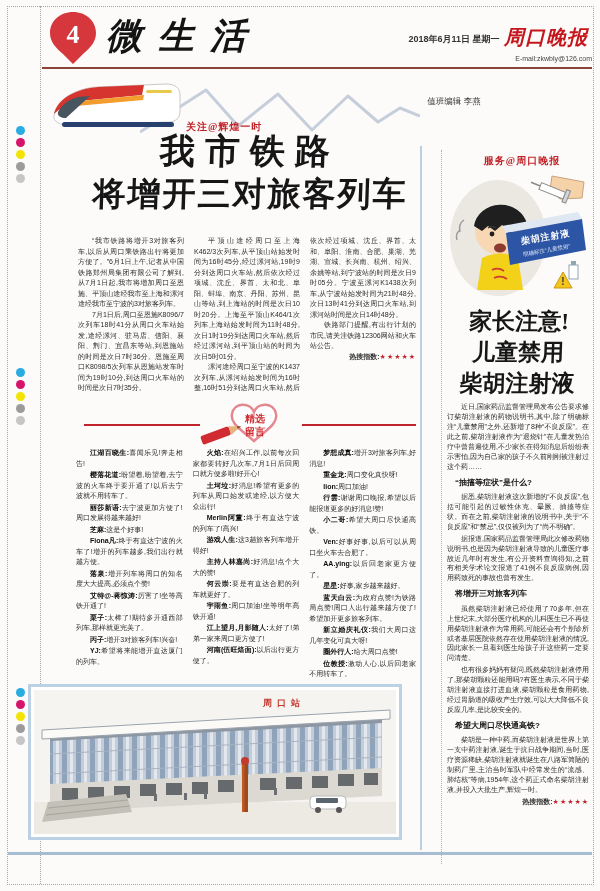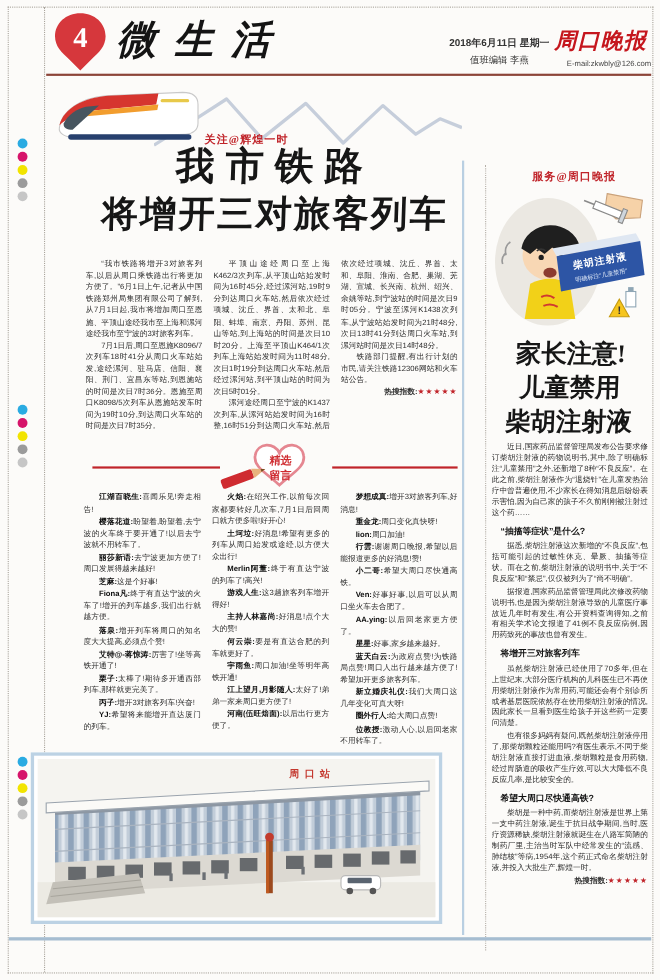--- a/index.html
+++ b/index.html
@@ -8,21 +8,21 @@
   .abs{position:absolute;}
   
   .outer-border{left:7px;top:6px;width:585px;height:877px;border:1px dotted #a9a49c;}
   .inner-vline{left:40px;top:6px;height:878px;border-left:1px dotted #a9a49c;}
   .reg-dot{width:9px;height:9px;border-radius:50%;left:16px;}
   
   .sec-title{left:106px;top:12px;font-family:"Liberation Serif",serif;font-style:italic;
              font-weight:900;font-size:36px;letter-spacing:16px;color:#141414;}
   .date-block{left:404px;top:32px;width:100px;font-size:9px;color:#333;line-height:15px;text-align:center;}
   .date-block .d1{font-weight:bold;white-space:nowrap;}
-  .date-block .d2{font-size:8.5px;}
+  .date-block .d2{font-size:8.5px;margin-top:47px;}
   .masthead{left:500px;top:24px;width:92px;text-align:center;font-family:"Liberation Serif",serif;
             font-style:italic;font-weight:900;font-size:20px;color:#c5161d;letter-spacing:1px;}
   .email{left:486px;top:55px;width:106px;text-align:right;font-size:7px;color:#444;}
   .head-rule{left:42px;top:67px;width:550px;height:2px;background:#8c4438;}
   
   .src-label{color:#c0242a;font-weight:bold;font-size:10px;letter-spacing:1px;
              font-family:"Liberation Serif",serif;}
   .hl{font-family:"Liberation Serif",serif;font-weight:900;color:#161616;text-align:center;
       transform:skewX(-2deg);}
   .hl1{left:84px;top:128px;width:332px;font-size:35px;letter-spacing:10px;}

